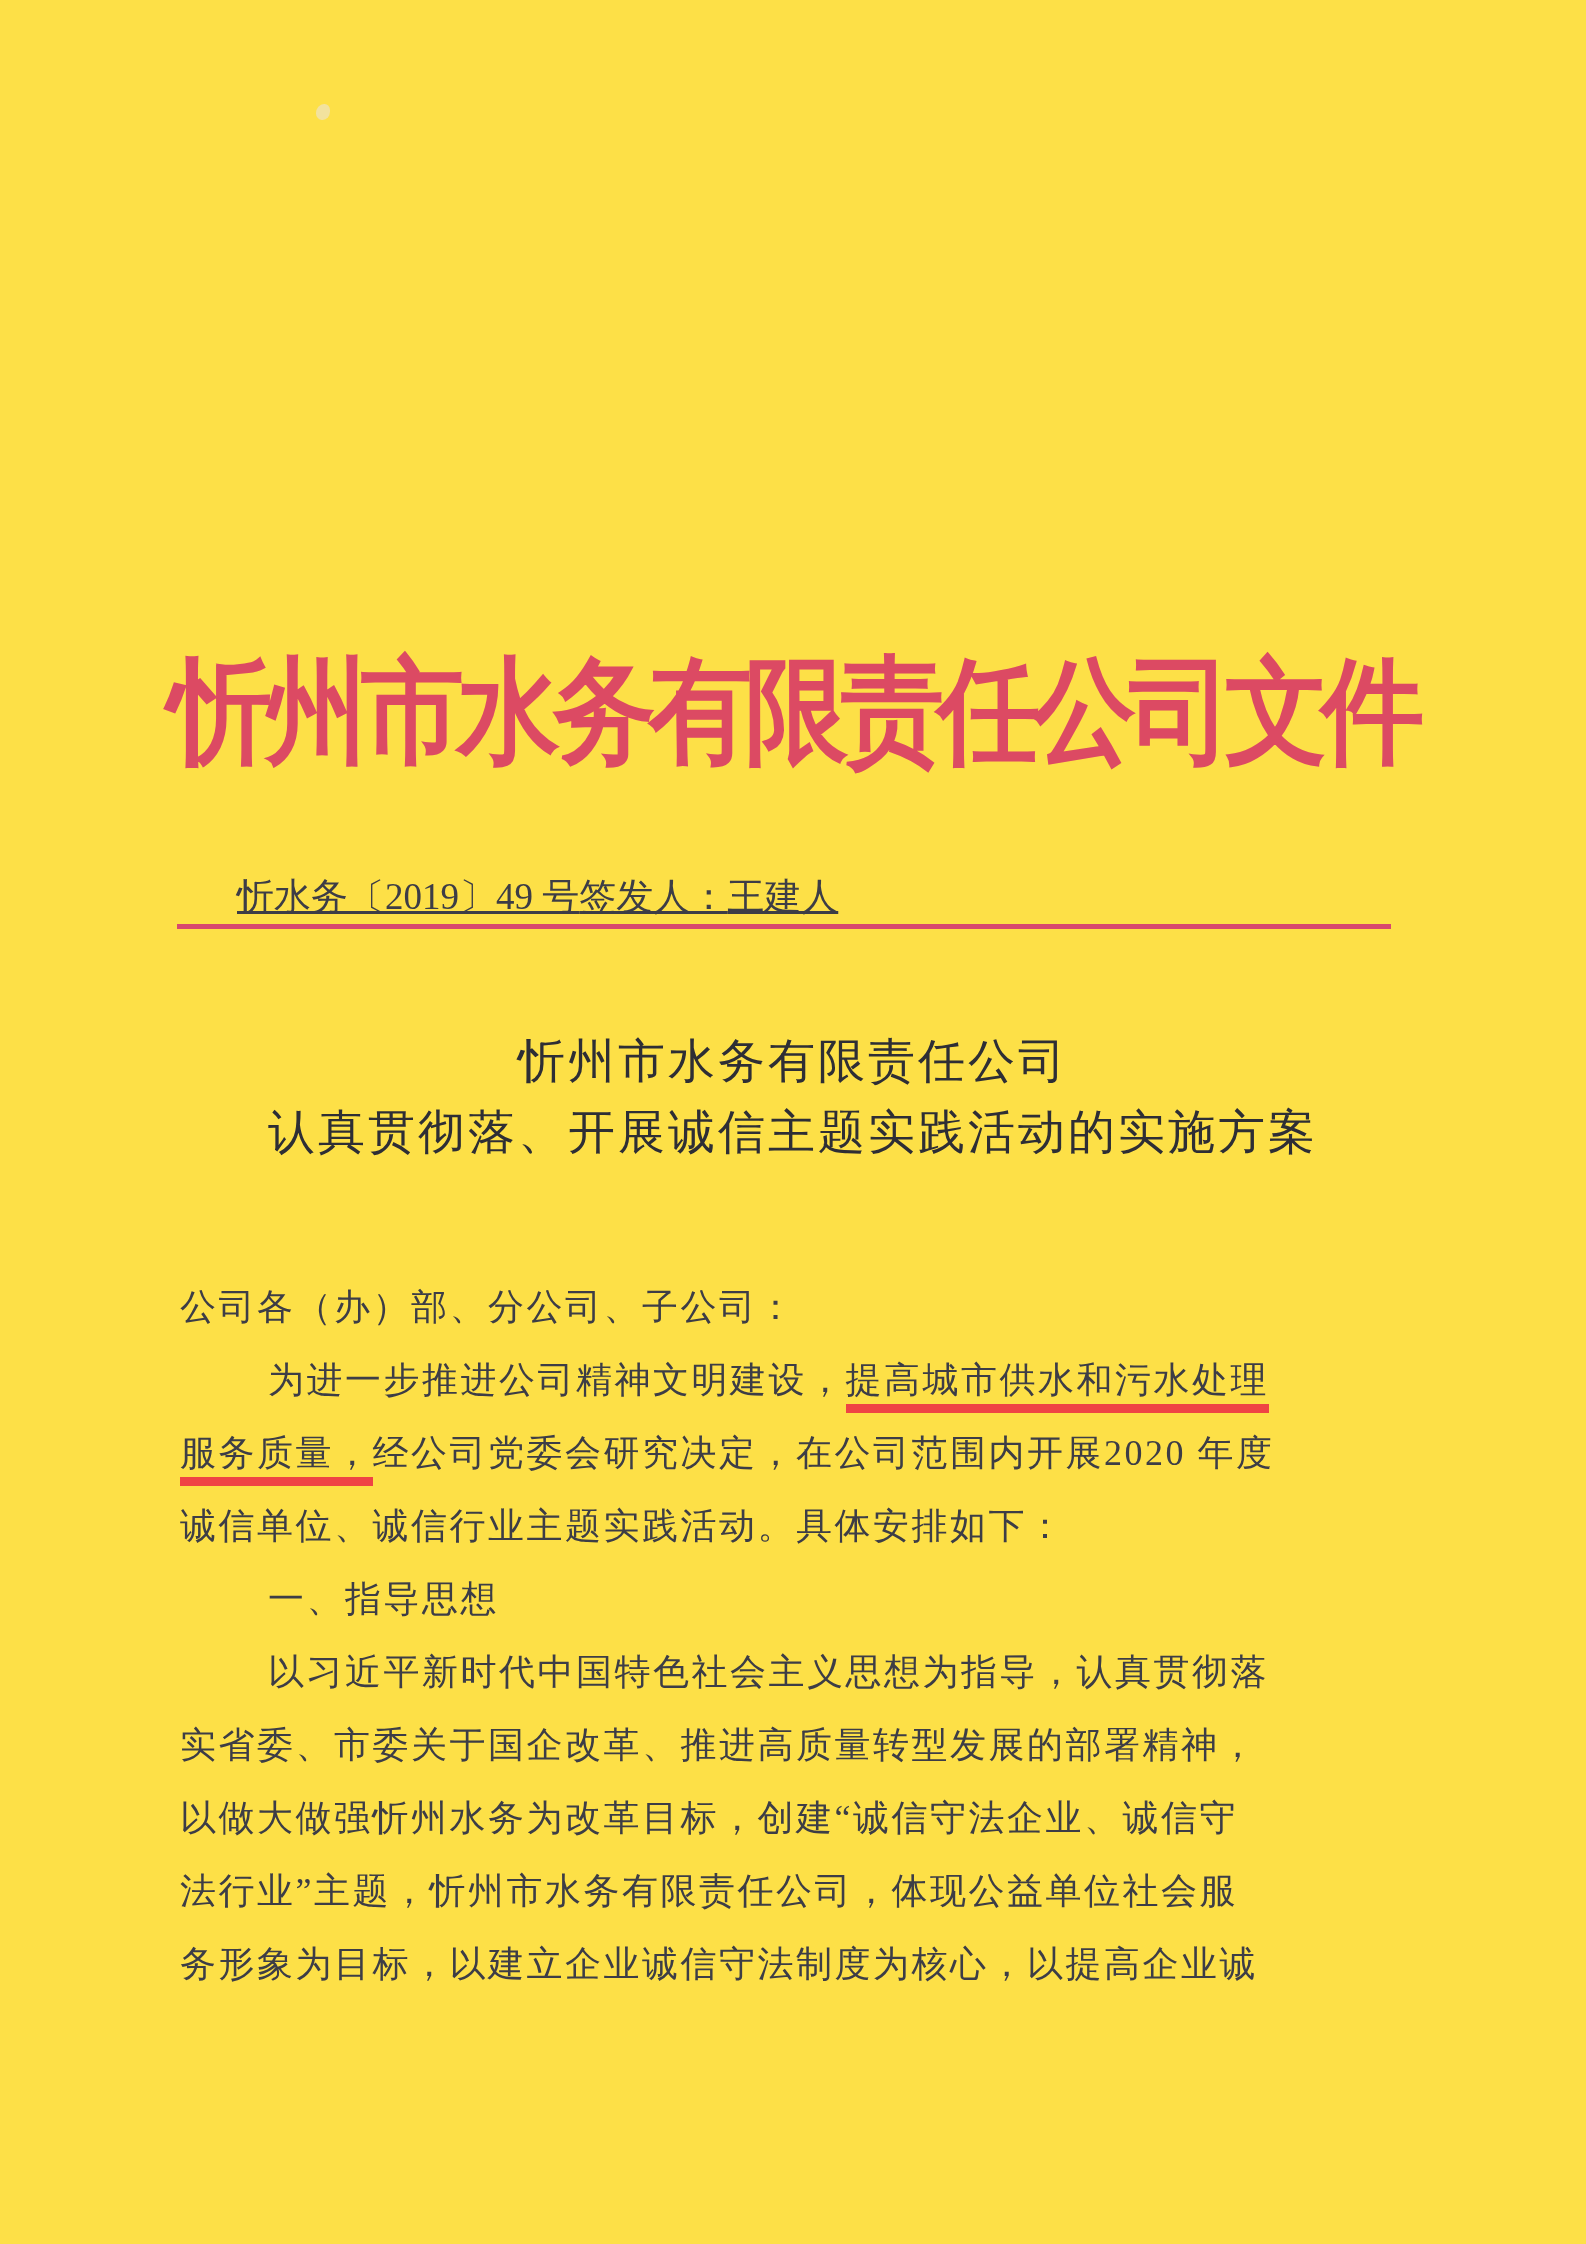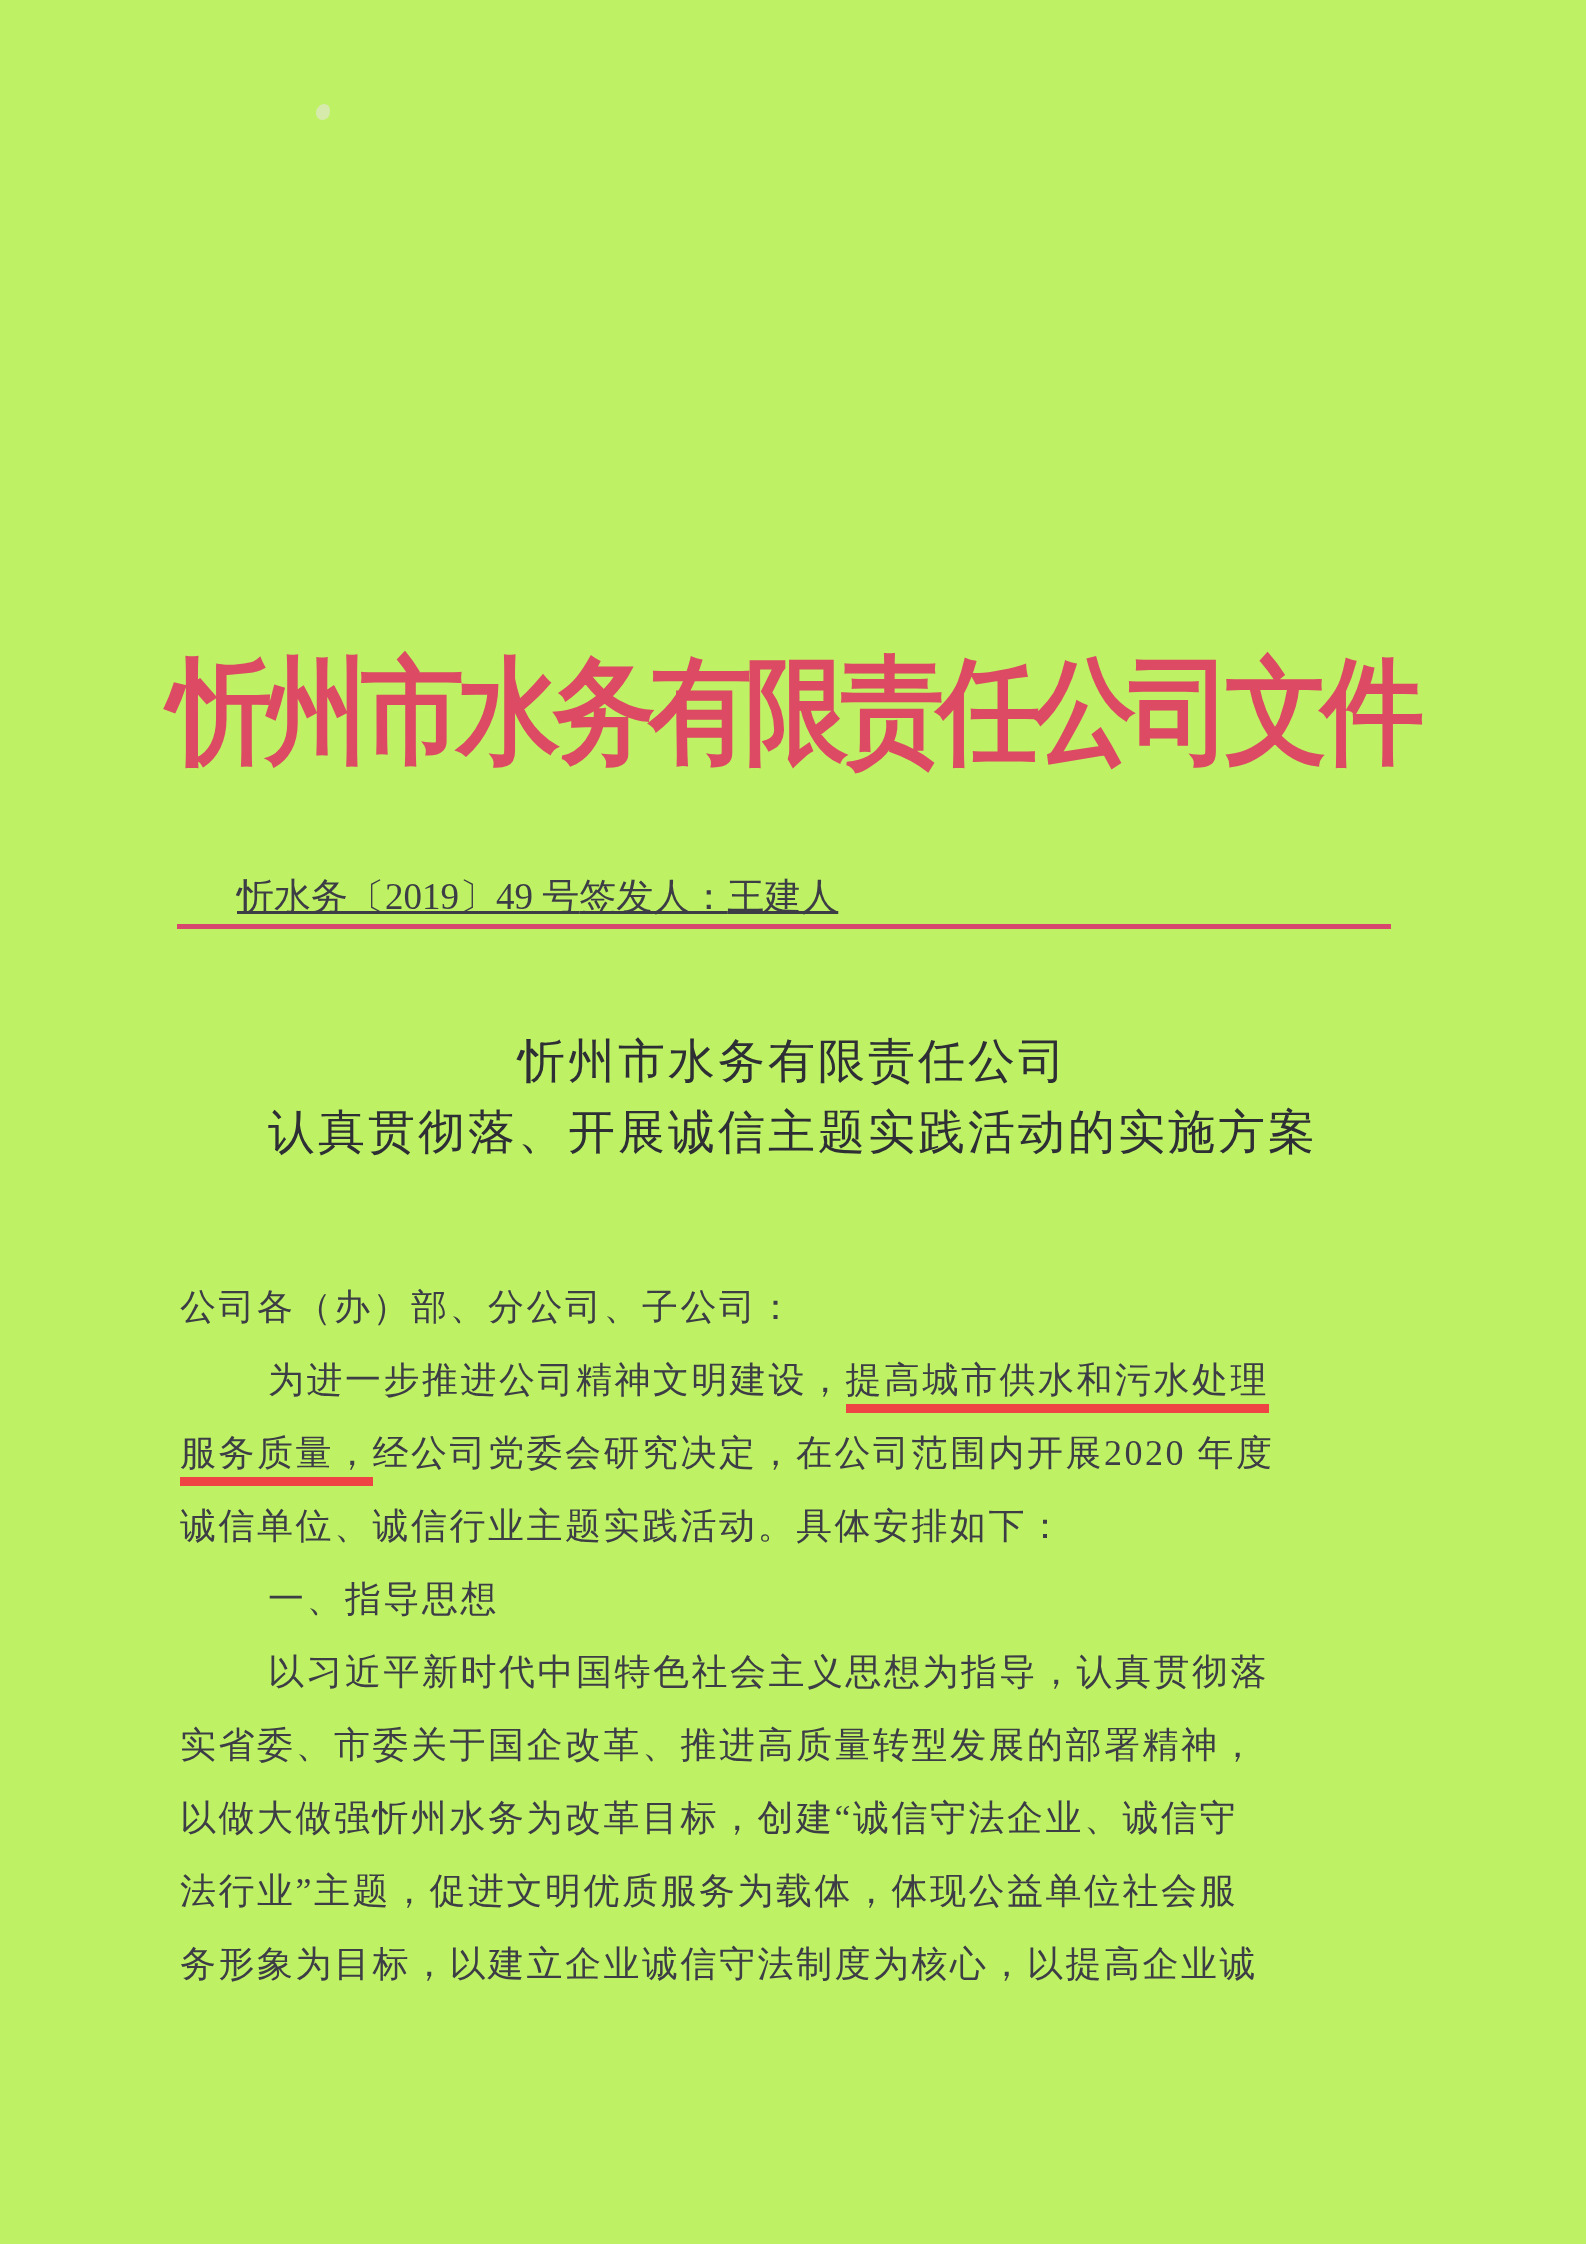--- a/index.html
+++ b/index.html
@@ -4,21 +4,21 @@
 <style>
   html, body {
     margin: 0;
     padding: 0;
     background: #ffffff;
   }
   .page {
     position: relative;
     width: 1586px;
     height: 2244px;
-    background: #bef264;
+    background: #fde047;
     overflow: hidden;
     font-family: "Liberation Serif", "DejaVu Serif", serif;
   }
   
   .artifact {
     position: absolute;
     left: 316px;
     top: 104px;
     width: 14px;
     height: 16px;
@@ -125,17 +125,17 @@
 
   <div class="body-text">
     <div class="line">公司各（办）部、分公司、子公司：</div>
     <div class="line indent"><span>为进一步推进公司精神文明建设，</span><span class="redline">提高城市供水和污水处理</span></div>
     <div class="line"><span class="redline">服务质量，</span><span>经公司党委会研究决定，在公司范围内开展2020 年度</span></div>
     <div class="line">诚信单位、诚信行业主题实践活动。具体安排如下：</div>
     <div class="line indent">一、指导思想</div>
     <div class="line indent">以习近平新时代中国特色社会主义思想为指导，认真贯彻落</div>
     <div class="line">实省委、市委关于国企改革、推进高质量转型发展的部署精神，</div>
     <div class="line">以做大做强忻州水务为改革目标，创建“诚信守法企业、诚信守</div>
-    <div class="line">法行业”主题，促进文明优质服务为载体，体现公益单位社会服</div>
+    <div class="line">法行业”主题，忻州市水务有限责任公司，体现公益单位社会服</div>
     <div class="line">务形象为目标，以建立企业诚信守法制度为核心，以提高企业诚</div>
   </div>
 
 </div>
 
 </body></html>

